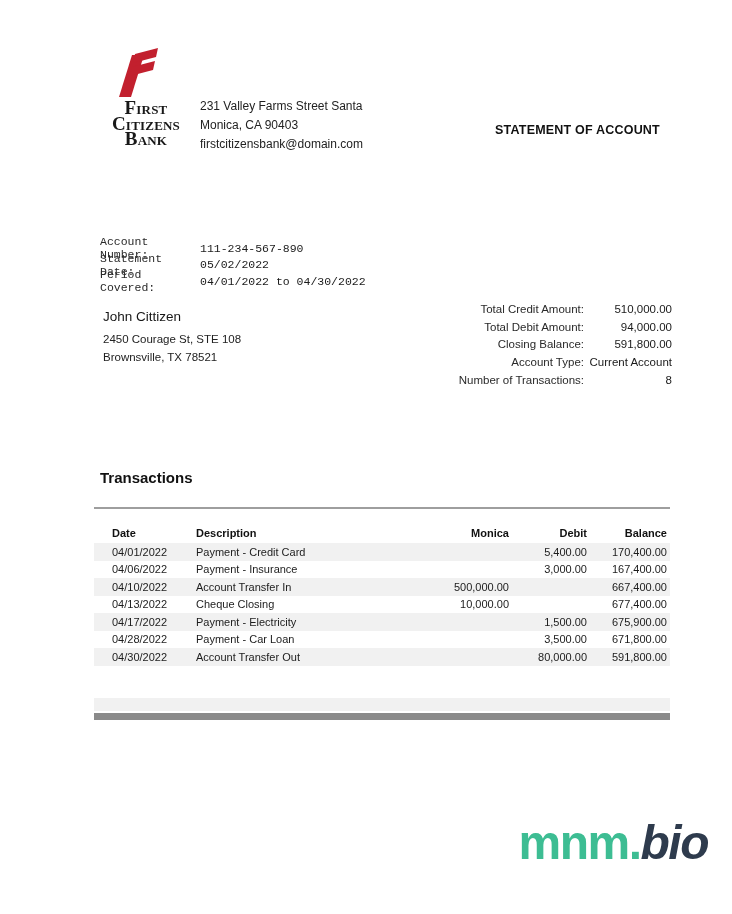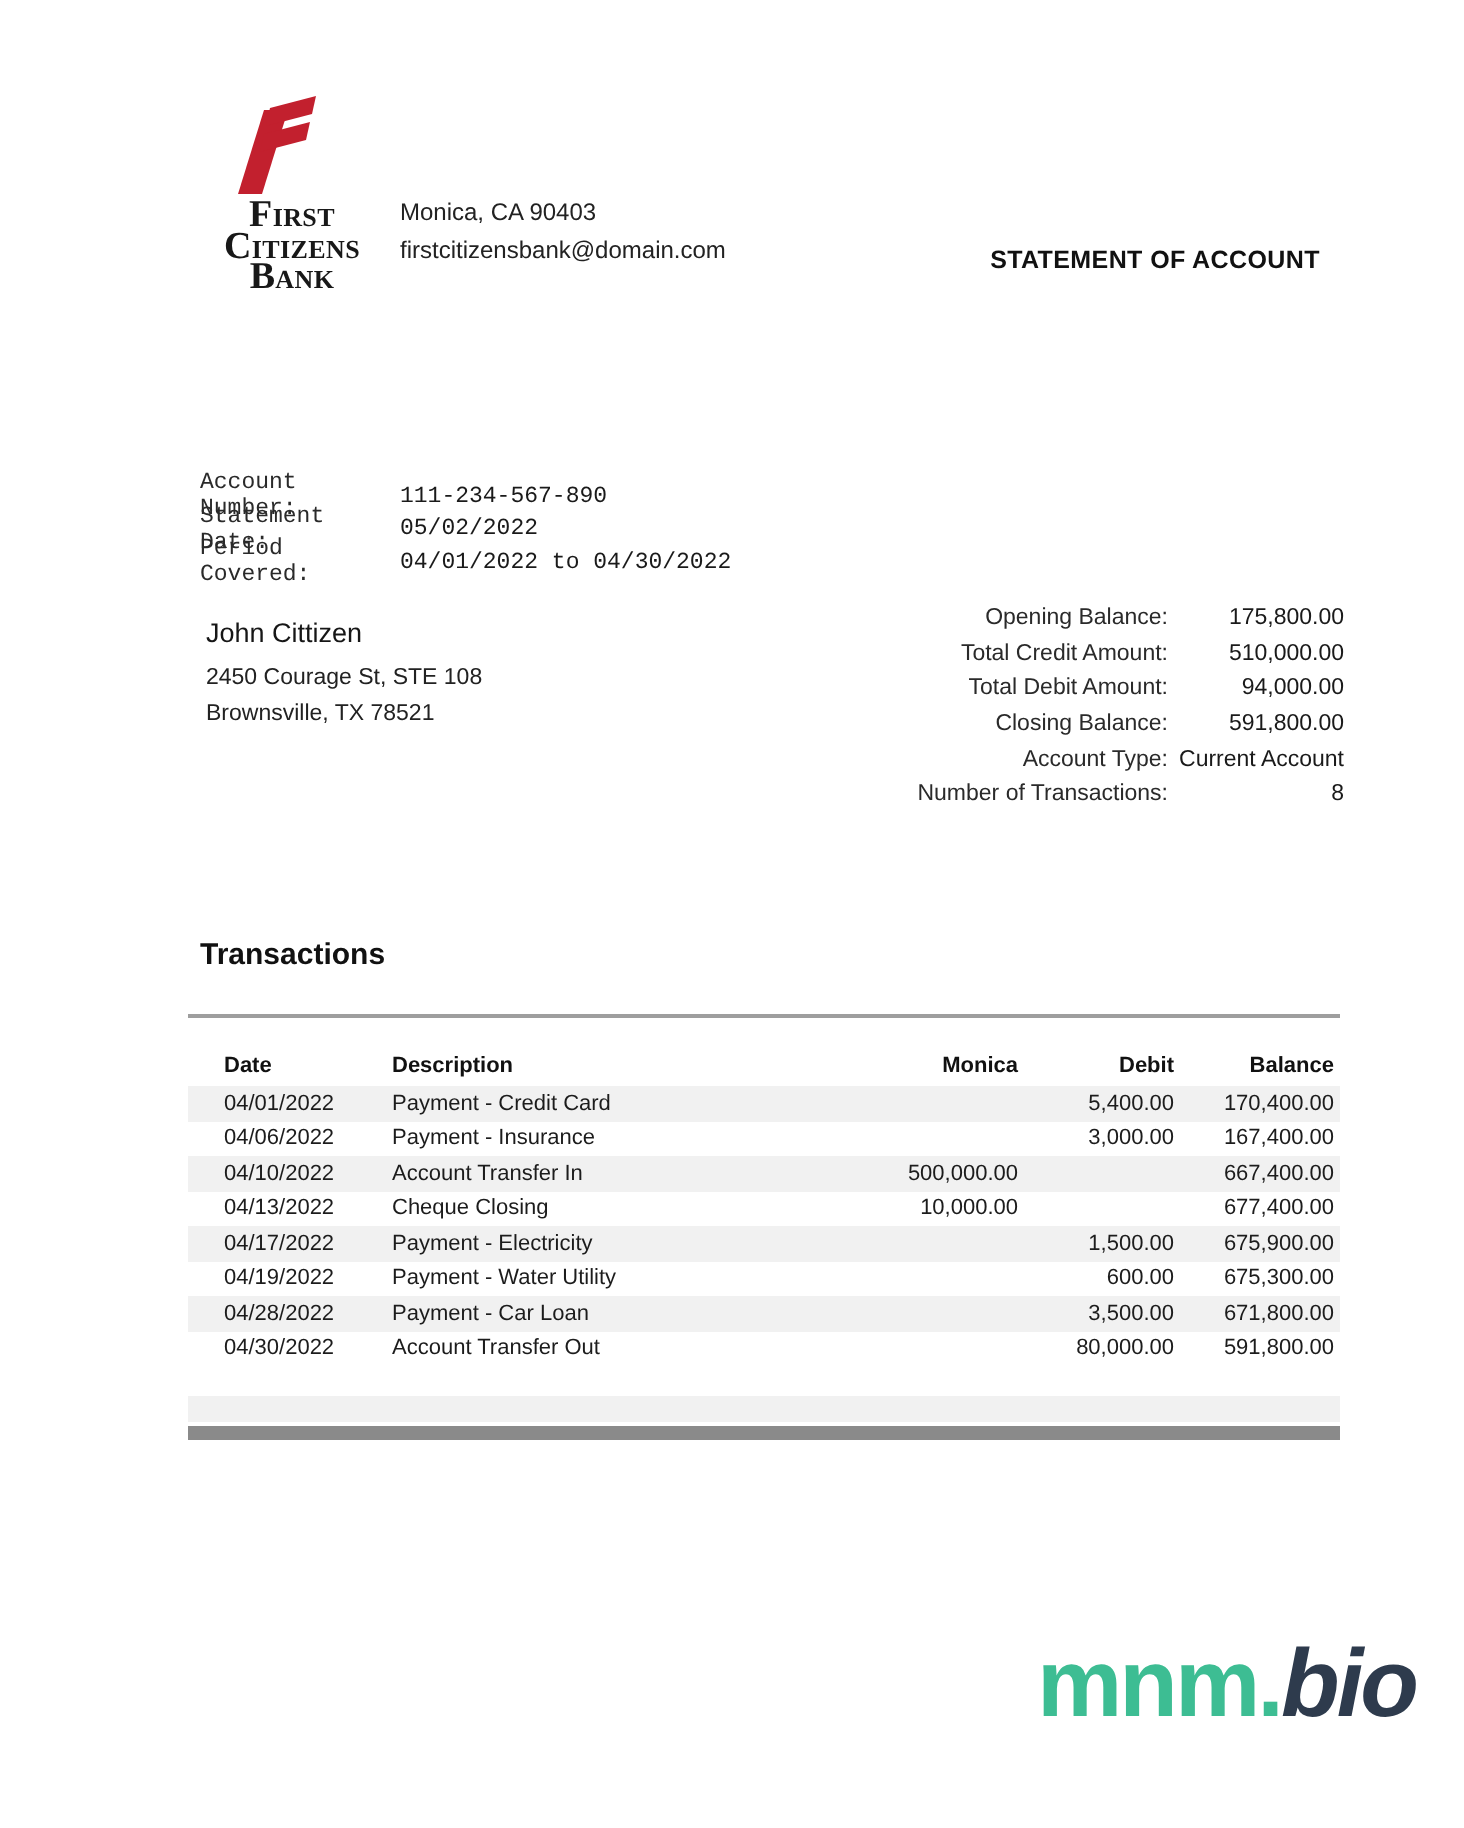--- a/index.html
+++ b/index.html
@@ -65,20 +65,21 @@
       <polygon points="5,51 17,51 30,9 18,9" fill="#c2202e"></polygon>
       <polygon points="21,8 44,2 42,11 19,17" fill="#c2202e"></polygon>
       <polygon points="18,21 41,15 39,24 16,30" fill="#c2202e"></polygon>
     </svg>
     <div class="logo-line">First</div>
     <div class="logo-line">Citizens</div>
     <div class="logo-line">Bank</div>
   </div>
 
   <div class="addr-block">
+    <div>231 Valley Farms Street Santa</div>
     <div>Monica, CA 90403</div>
     <div>firstcitizensbank@domain.com</div>
   </div>
 
   <div class="stmt-title">STATEMENT OF ACCOUNT</div>
 
   <div class="account-info">
   <div class="kv-row">
     <span class="kv-label">Account Number:</span>
     <span class="kv-value">111-234-567-890</span>
@@ -95,24 +96,20 @@
   </div>
 </div>
 
   <div class="customer">
     <div class="customer-name">John Cittizen</div>
     <div class="customer-line">2450 Courage St, STE 108</div>
     <div class="customer-line">Brownsville, TX 78521</div>
   </div>
 
   <div class="summary">
-  <div class="kv-row">
-    <span class="kv-label">Opening Balance:</span>
-    <span class="kv-value">175,800.00</span>
-  </div>
 
   <div class="kv-row">
     <span class="kv-label">Total Credit Amount:</span>
     <span class="kv-value">510,000.00</span>
   </div>
 
   <div class="kv-row">
     <span class="kv-label">Total Debit Amount:</span>
     <span class="kv-value">94,000.00</span>
   </div>
@@ -186,27 +183,20 @@
   </tr>
 
   <tr>
     <td>04/17/2022</td>
     <td>Payment - Electricity</td>
     <td class="num"></td>
     <td class="num">1,500.00</td>
     <td class="num">675,900.00</td>
   </tr>
 
-  <tr>
-    <td>04/19/2022</td>
-    <td>Payment - Water Utility</td>
-    <td class="num"></td>
-    <td class="num">600.00</td>
-    <td class="num">675,300.00</td>
-  </tr>
 
   <tr>
     <td>04/28/2022</td>
     <td>Payment - Car Loan</td>
     <td class="num"></td>
     <td class="num">3,500.00</td>
     <td class="num">671,800.00</td>
   </tr>
 
   <tr>

